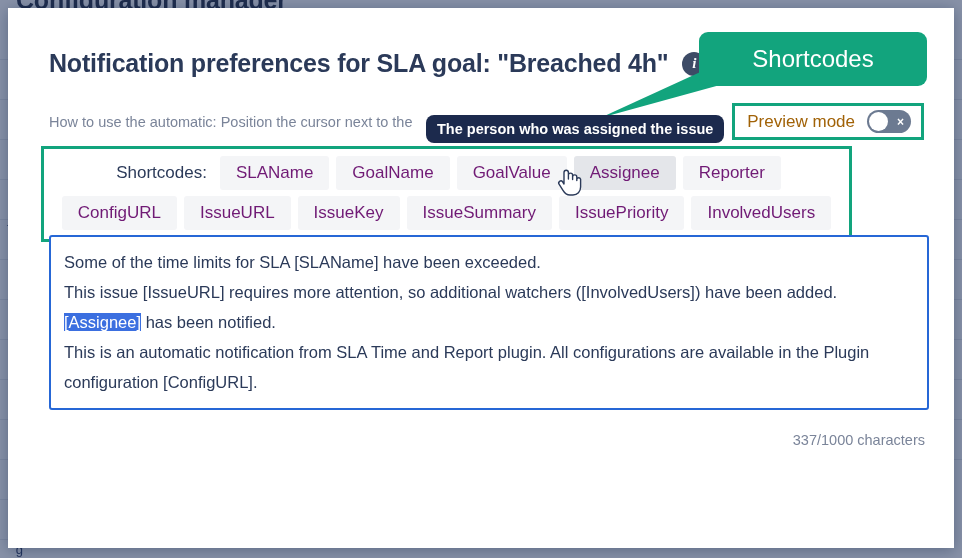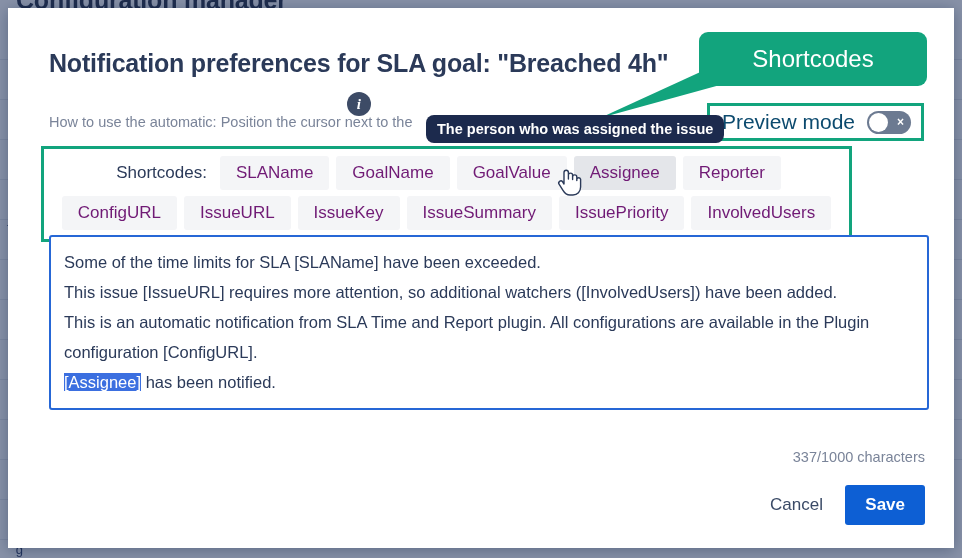--- a/index.html
+++ b/index.html
@@ -71,21 +71,20 @@
   }
 
   .modal-title {
     position: absolute;
     left: 41px;
     top: 41px;
     display: flex;
     align-items: center;
     gap: 14px;
     white-space: nowrap;
-    flex-direction: column;
   }
   .modal-title .title-text {
     font-size: 25px;
     font-weight: bold;
     color: #2b3a59;
     letter-spacing: -0.2px;
   }
   .info-icon {
     width: 24px;
     height: 24px;
@@ -120,22 +119,22 @@
     top: 95px;
     border: 3px solid #12a47d;
     background: #fff;
     padding: 4px 10px 4px 12px;
     display: flex;
     align-items: center;
     gap: 12px;
     z-index: 30;
   }
   .preview-label {
-    font-size: 21px;
-    color: #0c4a6e;
+    font-size: 17px;
+    color: #a16207;
     white-space: nowrap;
   }
   .toggle {
     width: 44px;
     height: 23px;
     border-radius: 12px;
     background: #6c7a91;
     position: relative;
     display: flex;
     align-items: center;
@@ -264,21 +263,21 @@
   }
   .msg-line { white-space: normal; }
   .sel {
     background: #3b6fe0;
     color: #ffffff;
   }
 
   .char-count {
     position: absolute;
     right: 29px;
-    top: 441px;
+    top: 424px;
     font-size: 14.5px;
     color: #7a8499;
     white-space: nowrap;
   }
 
   
   .btn-reset {
     position: absolute;
     left: 43px;
     top: 477px;
@@ -389,22 +388,20 @@
     <span id="chips-host" style="display:contents"><button class="chip">SLAName</button><button class="chip">GoalName</button><button class="chip">GoalValue</button><button class="chip hovered">Assignee</button><button class="chip">Reporter</button><button class="chip">ConfigURL</button><button class="chip">IssueURL</button><button class="chip">IssueKey</button><button class="chip">IssueSummary</button><button class="chip">IssuePriority</button><button class="chip">InvolvedUsers</button></span>
   </div>
 
   <svg class="cursor-hand" width="26" height="30" viewBox="0 0 26 30">
     <path d="M8 18 L8 6.5 A2.2 2.2 0 0 1 12.4 6.5 L12.4 13 L12.4 9.2 A2.1 2.1 0 0 1 16.6 9.2 L16.6 13.6 L16.6 11 A2.1 2.1 0 0 1 20.8 11 L20.8 14.6 L20.8 13.2 A2 2 0 0 1 24.6 13.2 L24.6 21 C24.6 25.6 21.4 29 17 29 L14 29 C10.6 29 8.6 27.2 7 24.4 L3.2 18.4 A2.1 2.1 0 0 1 6.6 15.8 Z" fill="#ffffff" stroke="#2b3a59" stroke-width="1.4" stroke-linejoin="round"></path>
   </svg>
 
   <div class="msg-box">
     <div class="msg-line">Some of the time limits for SLA [SLAName] have been exceeded.</div>
     <div class="msg-line">This issue [IssueURL] requires more attention, so additional watchers ([InvolvedUsers]) have been added.</div>
+    <div class="msg-line"><span class="sel">[Assignee]</span><span> has been notified.</span></div>
     <div class="msg-line">This is an automatic notification from SLA Time and Report plugin. All configurations are available in the Plugin configuration [ConfigURL].</div>
-    <div class="msg-line"><span class="sel">[Assignee]</span><span> has been notified.</span></div>
   </div>
 
   <div class="char-count">337/1000 characters</div>
 
-  <button class="btn-cancel">Cancel</button>
-  <button class="btn-save">Save</button>
 
 </div>
 
 </body></html>

